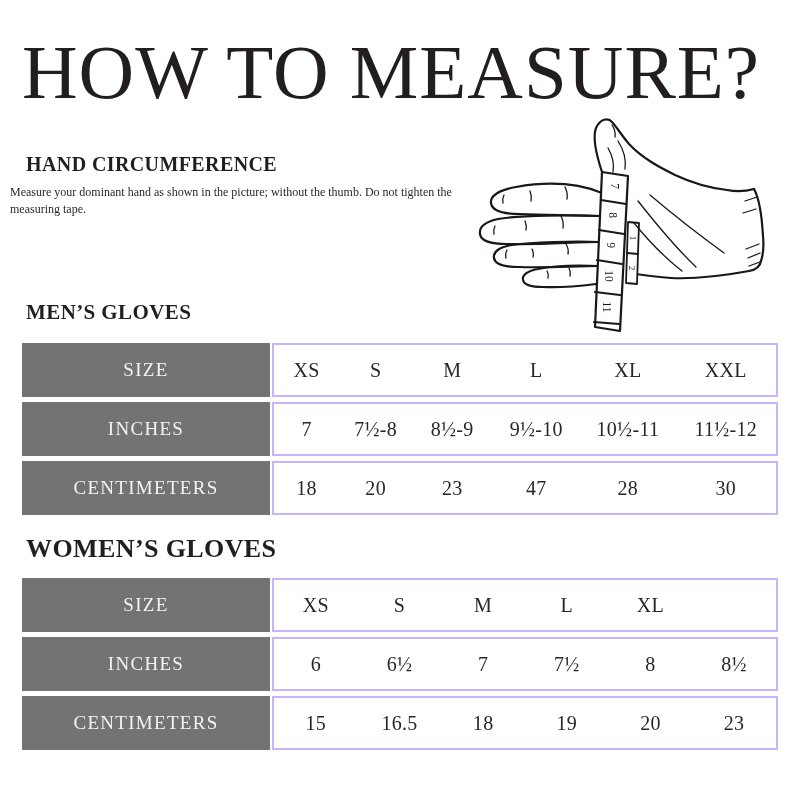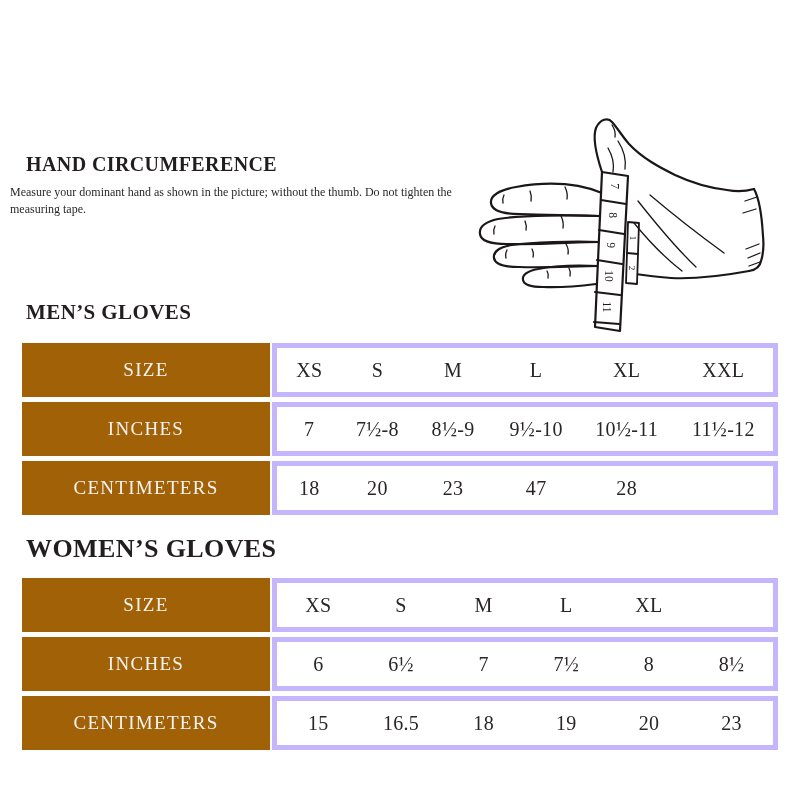--- a/index.html
+++ b/index.html
@@ -23,43 +23,44 @@
   .body-text {
     position:absolute; left:10px; top:184px; width:452px;
     font-size:12px; line-height:1.38; color:#2b2728;
   }
   .hand-illustration { position:absolute; left:462px; top:103px; width:330px; height:232px; }
   .size-table { position:absolute; left:22px; width:756px; }
   .mens-table { top:343px; }
   .womens-table { top:578px; }
   .size-row { display:flex; height:54px; margin-bottom:5px; }
   .row-label {
-    width:248px; flex:0 0 248px; background:#a16207; color:#f5f3f2;
+    width:248px; flex:0 0 248px; background:#737373; color:#f5f3f2;
     display:flex; align-items:center; justify-content:center;
     font-size:19px; letter-spacing:1.3px;
   }
   .row-values {
-    flex:1; margin-left:2px; border:5px solid #c4b5fd; background:#ffffff;
+    flex:1; margin-left:2px; border:2px solid #c4b5fd; background:#ffffff;
     display:flex; align-items:stretch;
   }
   .cell {
     display:flex; align-items:center; justify-content:center;
     font-size:20px; color:#2a2627; letter-spacing:.3px;
   }
   .mens-table .c0{width:13%;} .mens-table .c1{width:14.5%;} .mens-table .c2{width:16%;}
   .mens-table .c3{width:17.5%;} .mens-table .c4{width:19%;} .mens-table .c5{width:20%;text-align:right;}
   .womens-table .c0,.womens-table .c1,.womens-table .c2,
   .womens-table .c3,.womens-table .c4,.womens-table .c5{width:16.6667%;}
   .tape-num { font-family:"Liberation Serif", serif; }
 </style>
 </head>
 <body>
 
 <div class="page">
 
+  <h1 class="main-title">HOW TO MEASURE?</h1>
 
   <h2 class="sub-heading hand-heading">HAND CIRCUMFERENCE</h2>
   <p class="body-text">Measure your dominant hand as shown in the picture; without the thumb. Do not tighten the measuring tape.</p>
 
   <svg class="hand-illustration" viewBox="0 0 330 232" xmlns="http://www.w3.org/2000/svg" aria-hidden="true">
     <g fill="none" stroke="#1b1718" stroke-width="2.2" stroke-linecap="round" stroke-linejoin="round">
 
       <path d="M140,69 C136,57 130,36 134,25 C138,16 146,14 150,19 C157,27 160,33 167,41 C180,55 197,64 213,72 C230,80 248,85 265,87 C275,89 285,88 292,86"></path>
 
       <path d="M292,86 C297,95 300,115 301,133 C302,143 301,152 299,158 C298,164 293,167 287,168"></path>
@@ -147,20 +148,21 @@
       </div>
     </div>
     <div class="size-row">
       <div class="row-label">CENTIMETERS</div>
       <div class="row-values">
         <div class="cell c0">18</div>
         <div class="cell c1">20</div>
         <div class="cell c2">23</div>
         <div class="cell c3">47</div>
         <div class="cell c4">28</div>
+        <div class="cell c5">30</div>
       </div>
     </div>
   </div>
 
   <h2 class="sub-heading womens-heading">WOMEN’S GLOVES</h2>
 
   <div class="size-table womens-table">
     <div class="size-row">
       <div class="row-label">SIZE</div>
       <div class="row-values">

